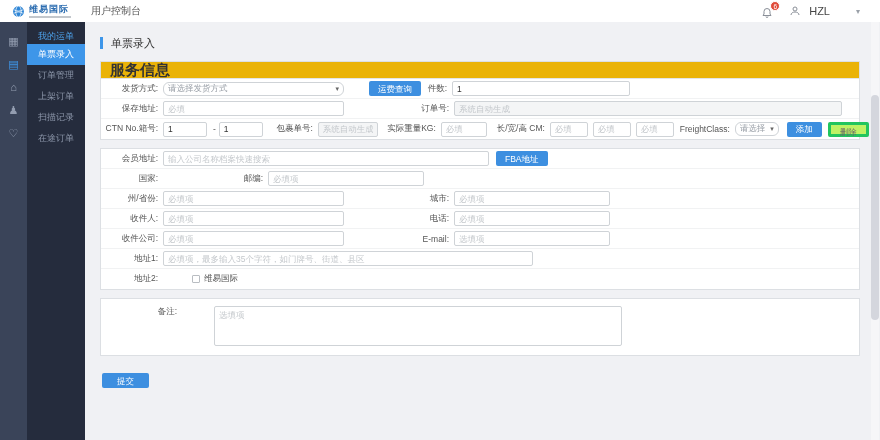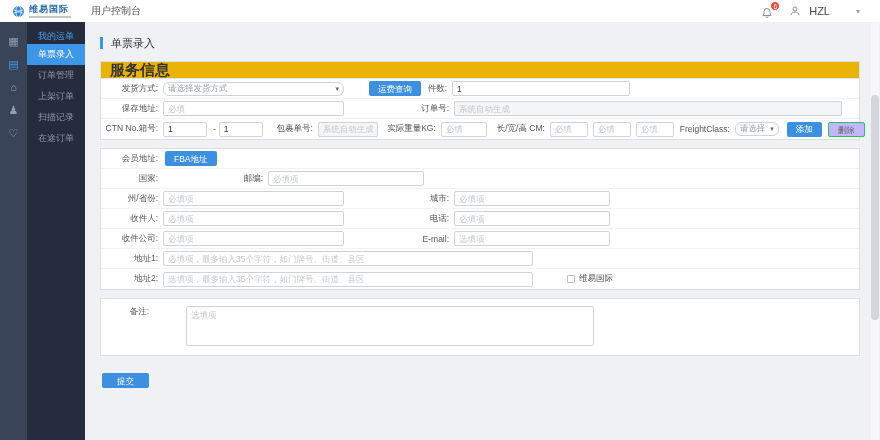--- a/index.html
+++ b/index.html
@@ -51,31 +51,31 @@
   .inp { height:15px; border:1px solid #cfd3d7; border-radius:2px; padding:0 4px;
     font-size:8.5px; color:#333; font-family:inherit; background:#fff; margin-left:5px; }
   .inp::placeholder { color:#c4c8cc; }
   .inp:disabled, .inp.disabled { background:#f4f5f6; }
   .sel { height:14px; border:1px solid #cfd3d7; border-radius:6px; margin-left:5px; background:#fff;
     display:flex; align-items:center; justify-content:space-between; padding:0 4px; cursor:pointer; }
   .sel .sel-txt { color:#9aa0a8; font-size:8.5px; white-space:nowrap; overflow:hidden; }
   .sel .caret { color:#666; font-size:7px; margin-left:3px; }
   .btn { height:15px; line-height:14px; border:none; border-radius:2px; background:#3d8fe0;
     color:#fff; font-size:8.5px; padding:0 9px; cursor:pointer; font-family:inherit; }
-  .btn-outline { background:#c4b5fd; border:1px solid #22c55e; color:#666; }
+  .btn-outline { background:#bef264; border:3px solid #22c55e; color:#666; }
   .w181 { width:181px; } .w156 { width:156px; } .w178 { width:178px; } .w388 { width:388px; }
   .w326 { width:326px; } .w434 { width:370px; } .w60 { width:60px; } .w44 { width:44px; }
   .w46 { width:46px; } .w38 { width:38px; }
   .dash { margin:0 3px 0 6px; color:#555; }
   .r3lbl { text-align:right; white-space:nowrap; color:#555; }
   .cb { width:8px; height:8px; border:1px solid #b9bdc2; border-radius:1px; background:#fff;
     margin-left:34px; cursor:pointer; }
   .cb-lbl { margin-left:4px; color:#555; }
   .remark-row { display:flex; align-items:flex-start; padding:7px 0 9px 0; font-size:8.5px; color:#555; }
-  .lbl-sm { width:48px; text-align:right; white-space:nowrap; }
+  .lbl-sm { width:48px; text-align:right; white-space:nowrap;margin-left:28px; }
   .remark-ta { margin-left:37px; width:408px; height:40px; border:1px solid #cfd3d7; border-radius:2px;
     resize:none; font-family:inherit; font-size:8.5px; padding:3px 4px; color:#333; }
   .remark-ta::placeholder { color:#c4c8cc; }
   #submit-btn { margin:9px 0 0 17px; height:15px; padding:0 15px; }
 
   
   #sb-track { position:absolute; right:1px; top:22px; bottom:0; width:8px; background:#f6f6f8; }
   #sb-thumb { position:absolute; right:1px; top:95px; width:8px; height:225px;
     background:#d4d6dd; border-radius:4px; }
 </style>
@@ -172,20 +172,21 @@
       </div>
       <button class="btn" style="margin-left:8px;">添加</button>
       <button class="btn btn-outline" style="margin-left:6px;">删除</button>
     </div>
   </div>
 
   
   <div class="section">
     <div class="frow">
       <span class="lbl">会员地址:</span>
+      <input class="inp w326" placeholder="输入公司名称档案快速搜索" style="">
       <button class="btn" style="margin-left:7px;">FBA地址</button>
     </div>
     <div class="frow">
       <span class="lbl">国家:</span>
       <span class="rlbl">邮编:</span>
       <input class="inp w156" placeholder="必填项" style="">
     </div>
     <div class="frow">
       <span class="lbl">州/省份:</span>
       <input class="inp w181" placeholder="必填项" style="">
@@ -203,21 +204,20 @@
       <input class="inp w181" placeholder="必填项" style="">
       <span class="rlbl">E-mail:</span>
       <input class="inp w156" placeholder="选填项" style="">
     </div>
     <div class="frow">
       <span class="lbl">地址1:</span>
       <input class="inp w434" placeholder="必填项，最多输入35个字符，如门牌号、街道、县区" style="">
     </div>
     <div class="frow">
       <span class="lbl">地址2:</span>
-      <input class="inp w434" placeholder="选填项，最多输入35个字符，如门牌号、街道、县区" style="">
       <span class="cb"></span>
       <span class="cb-lbl">维易国际</span>
     </div>
   </div>
 
   
   <div class="section">
     <div class="remark-row">
       <span class="lbl-sm">备注:</span>
       <textarea class="remark-ta" placeholder="选填项" style=""></textarea>

